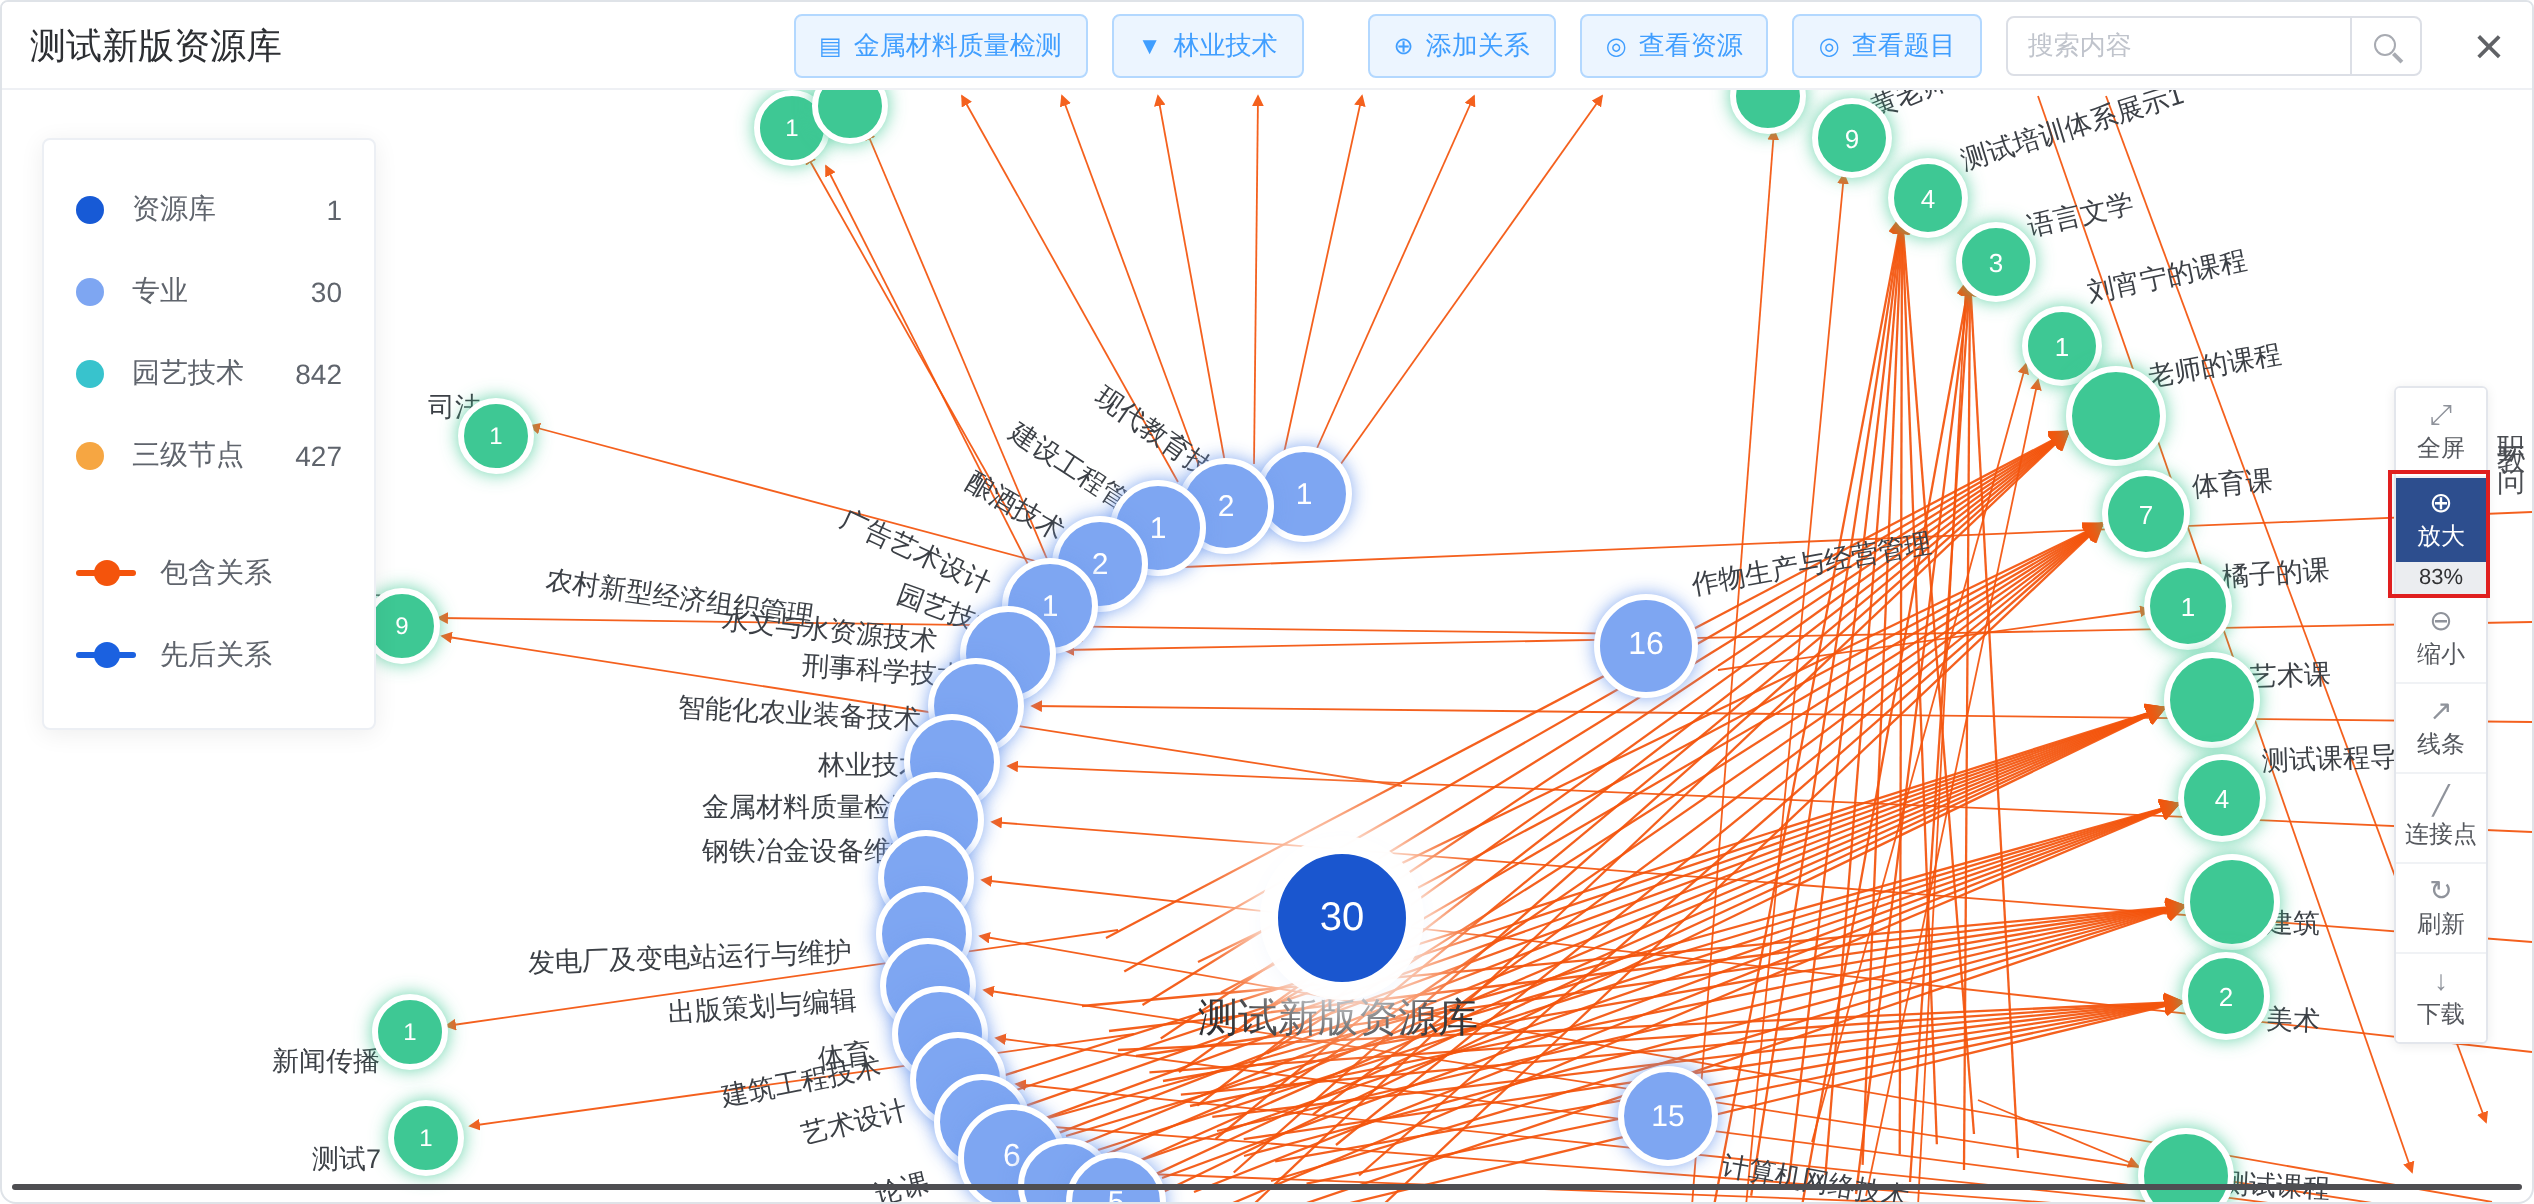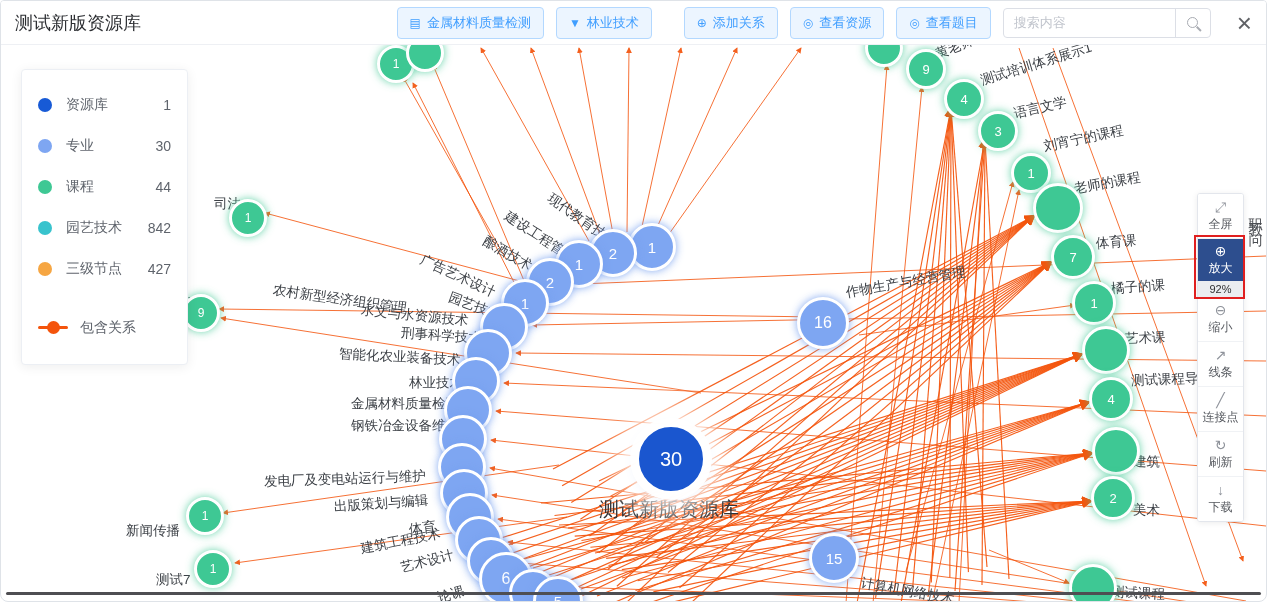--- a/index.html
+++ b/index.html
@@ -191,21 +191,21 @@
         <span class="glabel" style="left: 350px; top: 403px; transform: translateY(-50%) rotate(0deg);">金属材料质量检测</span>
         <span class="glabel" style="left: 350px; top: 425px; transform: translateY(-50%) rotate(0deg);">钢铁冶金设备维护</span>
         <span class="glabel" style="left: 263px; top: 481px; transform: translateY(-50%) rotate(-2deg);">发电厂及变电站运行与维护</span>
         <span class="glabel" style="left: 333px; top: 506px; transform: translateY(-50%) rotate(-4deg);">出版策划与编辑</span>
         <span class="glabel" style="left: 408px; top: 529px; transform: translateY(-50%) rotate(-7deg);">体育</span>
         <span class="glabel" style="left: 360px; top: 548px; transform: translateY(-50%) rotate(-11deg);">建筑工程技术</span>
         <span class="glabel" style="left: 400px; top: 567px; transform: translateY(-50%) rotate(-14deg);">艺术设计</span>
         <span class="glabel" style="left: 437px; top: 597px; transform: translateY(-50%) rotate(-14deg);">论课</span>
         <span class="glabel" style="left: 177px; top: 303px; transform: translateY(-50%) rotate(0deg);">理</span>
         <span class="glabel" style="left: 203px; top: 203px; transform: translateY(-50%) rotate(0deg); margin-left: 10px;">司法</span>
-        <span class="glabel" style="left: 125px; top: 530px; transform: translateY(-50%) rotate(0deg);">新闻传播</span>
+        <span class="glabel" style="left: 135px; top: 530px; transform: translateY(-50%) rotate(0deg);">新闻传播</span>
         <span class="glabel" style="left: 155px; top: 579px; transform: translateY(-50%) rotate(0deg);">测试7</span>
         <span class="glabel" style="left: 935px; top: 54px; transform: translateY(-50%) rotate(-22deg);">黄老师</span>
         <span class="glabel" style="left: 980px; top: 80px; transform: translateY(-50%) rotate(-17deg);">测试培训体系展示1</span>
         <span class="glabel" style="left: 1013px; top: 113px; transform: translateY(-50%) rotate(-13deg);">语言文学</span>
         <span class="glabel" style="left: 1043px; top: 146px; transform: translateY(-50%) rotate(-12deg);">刘宵宁的课程</span>
         <span class="glabel" style="left: 1073px; top: 188px; transform: translateY(-50%) rotate(-10deg);">老师的课程</span>
         <span class="glabel" style="left: 1095px; top: 243px; transform: translateY(-50%) rotate(-5deg);">体育课</span>
         <span class="glabel" style="left: 1110px; top: 288px; transform: translateY(-50%) rotate(-4deg);">橘子的课</span>
         <span class="glabel" style="left: 1124px; top: 338px; transform: translateY(-50%) rotate(-2deg);">艺术课</span>
         <span class="glabel" style="left: 1130px; top: 380px; transform: translateY(-50%) rotate(-2deg);">测试课程导</span>
@@ -298,54 +298,53 @@
           <span class="ldot" style="background: rgb(23, 90, 214);"></span>
           <span class="llb">资源库</span>
           <span class="lct">1</span>
         </div>
         <div class="lrow">
           <span class="ldot" style="background: rgb(126, 166, 242);"></span>
           <span class="llb">专业</span>
           <span class="lct">30</span>
         </div>
         <div class="lrow">
-          <span class="ldot" style="background: rgb(62, 200, 148);"></span>
-          <span class="llb">课程</span>
-          <span class="lct">44</span>
-        </div>
-        <div class="lrow">
           <span class="ldot" style="background: rgb(56, 195, 205);"></span>
           <span class="llb">园艺技术</span>
           <span class="lct">842</span>
         </div>
         <div class="lrow">
           <span class="ldot" style="background: rgb(246, 166, 66);"></span>
           <span class="llb">三级节点</span>
           <span class="lct">427</span>
         </div>
       </div>
     <div class="lgap"></div>
     <div id="legend-rels">
         <div class="lrow">
           <span class="rline" style="background: rgb(244, 84, 12);"></span>
           <span class="llb">包含关系</span>
         </div>
+        <div class="lrow">
+          <span class="rline" style="background: rgb(27, 97, 224);"></span>
+          <span class="llb">先后关系</span>
+        </div>
       </div>
   </div>
 
   <div class="stb" id="stb">
       <div class="titem">
         <span class="tic">⤢</span>
         <span class="tlb">全屏</span>
       </div>
       <div class="titem active">
         <span class="tic">⊕</span>
         <span class="tlb">放大</span>
       </div>
-      <div class="pct">92%</div>
+      <div class="pct">83%</div>
       <div class="titem">
         <span class="tic">⊖</span>
         <span class="tlb">缩小</span>
       </div>
       <div class="titem">
         <span class="tic">↗</span>
         <span class="tlb">线条</span>
       </div>
       <div class="titem">
         <span class="tic">╱</span>

